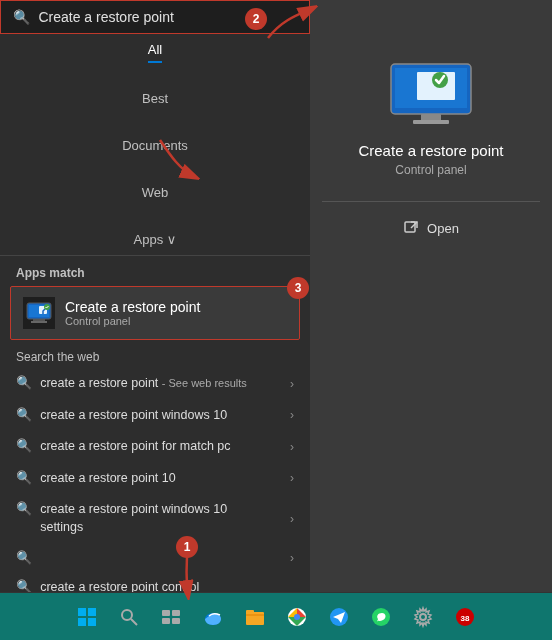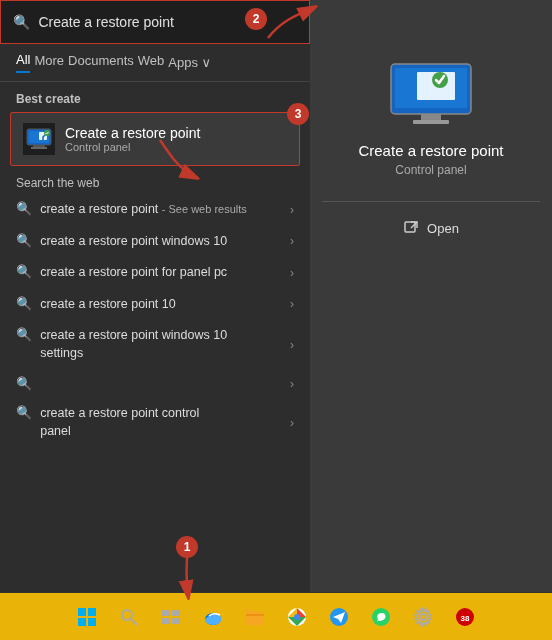--- a/index.html
+++ b/index.html
@@ -57,22 +57,23 @@
       font-size: 14px;
       flex: 1;
       font-family: 'Segoe UI', Arial, sans-serif;
     }
 
     
     .nav-tabs {
       display: flex;
       align-items: center;
       padding: 8px 16px;
-      gap: 4px;
+      gap: 28px;
       border-bottom: 1px solid #444;
+      flex-direction: column;
     }
     .nav-tab {
       color: #c0c0c0;
       font-size: 13px;
       cursor: pointer;
       padding-bottom: 4px;
     }
     .nav-tab.active {
       color: #fff;
       border-bottom: 2px solid #0078d4;
@@ -220,21 +221,21 @@
       padding: 4px 8px;
     }
 
     
     .taskbar {
       position: absolute;
       bottom: 0;
       left: 0;
       width: 552px;
       height: 48px;
-      background: #eab308;
+      background: #0f766e;
       border-top: 1px solid #333;
       display: flex;
       align-items: center;
       justify-content: center;
       gap: 6px;
     }
     .taskbar-item {
       width: 36px;
       height: 36px;
       display: flex;
@@ -253,27 +254,27 @@
 
 <div class="search-window">
 
   <div class="search-bar">
     <span class="search-icon-glyph">🔍</span>
     <input type="text" value="Create a restore point" style="">
   </div>
 
   <div class="nav-tabs">
     <span class="nav-tab active">All</span>
-    <span class="nav-tab">More</span>
+    <span class="nav-tab">Best</span>
     <span class="nav-tab">Documents</span>
     <span class="nav-tab">Web</span>
     <span class="nav-tab-more">Apps ∨</span>
   </div>
 
-  <div class="section-label">Best create</div>
+  <div class="section-label">Apps match</div>
 
   <div class="best-match-item">
     <div class="best-match-icon">
 
       <svg width="28" height="24" viewBox="0 0 28 24">
         <rect x="2" y="2" width="24" height="16" rx="2" fill="#1565c0" stroke="#555" stroke-width="1"></rect>
         <rect x="8" y="18" width="12" height="3" fill="#555"></rect>
         <rect x="6" y="20" width="16" height="2" fill="#666"></rect>
         <rect x="4" y="4" width="20" height="12" fill="#1976d2"></rect>
         <rect x="14" y="5" width="8" height="8" rx="1" fill="#e3f2fd"></rect>
@@ -309,21 +310,21 @@
         create a restore point <strong>windows 10</strong>
       </div>
     </div>
     <span class="chevron-right">›</span>
   </div>
 
   <div class="web-item">
     <div class="web-item-left">
       <span style="color:#888;font-size:13px;">🔍</span>
       <div class="web-item-text">
-        create a restore point <strong>for panel pc</strong>
+        create a restore point <strong>for match pc</strong>
       </div>
     </div>
     <span class="chevron-right">›</span>
   </div>
 
   <div class="web-item">
     <div class="web-item-left">
       <span style="color:#888;font-size:13px;">🔍</span>
       <div class="web-item-text">
         create a restore point <strong>10</strong>

